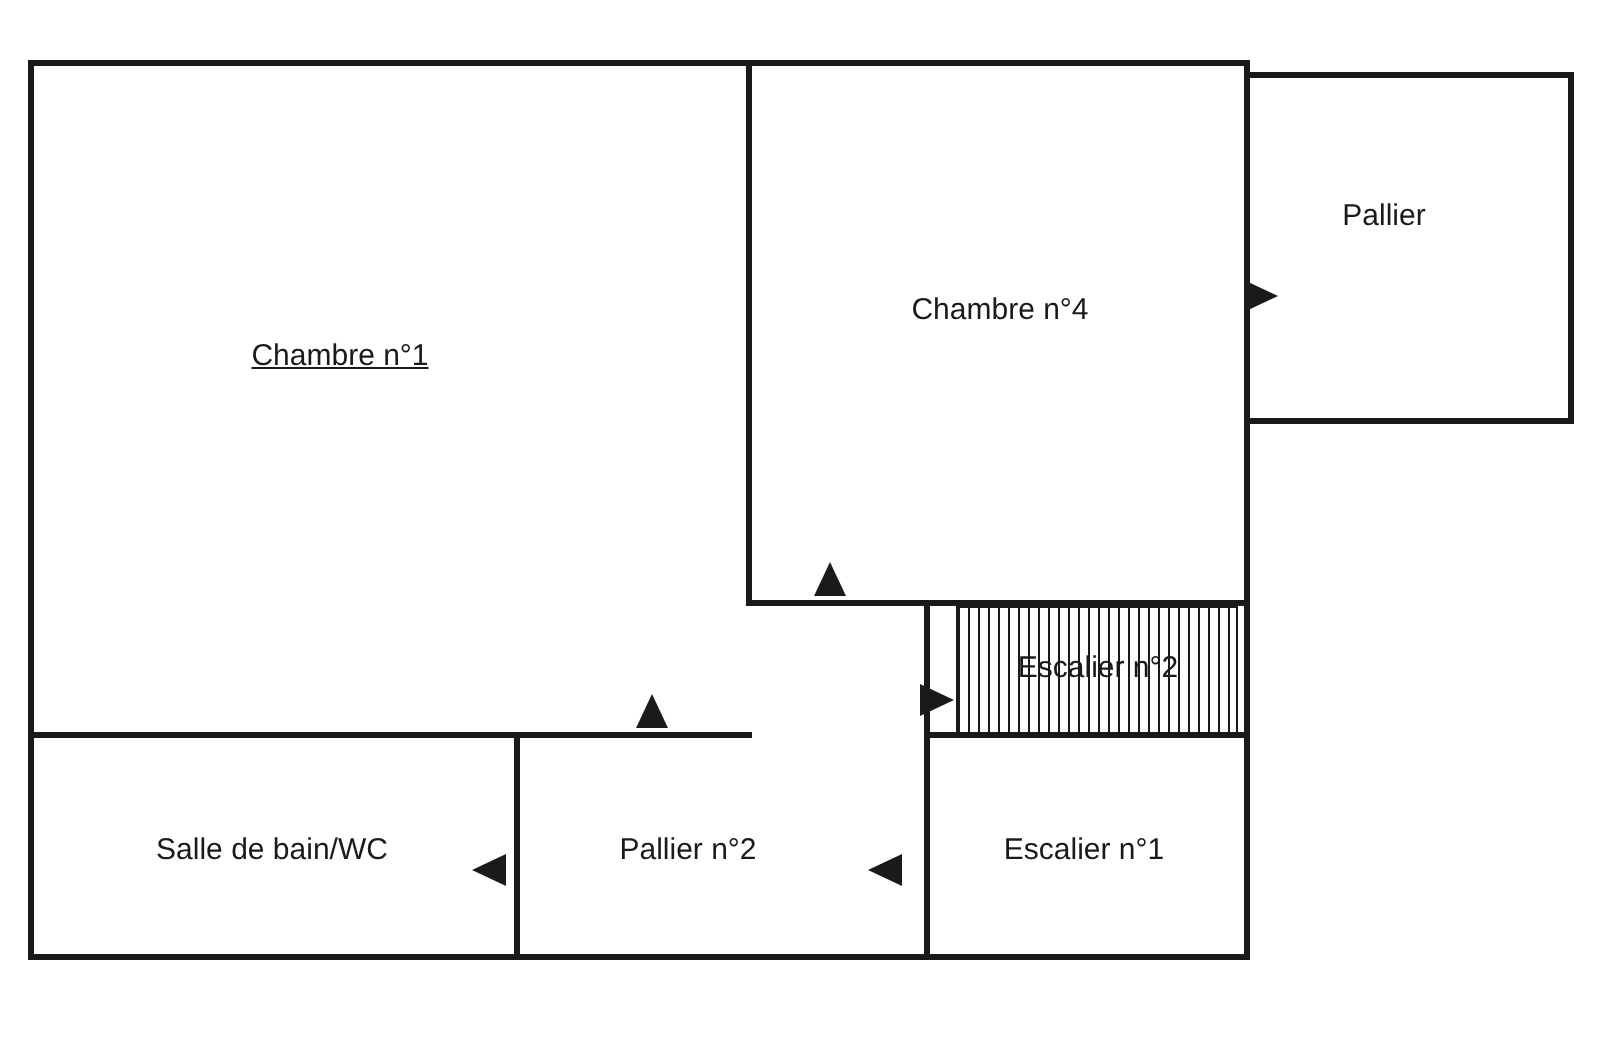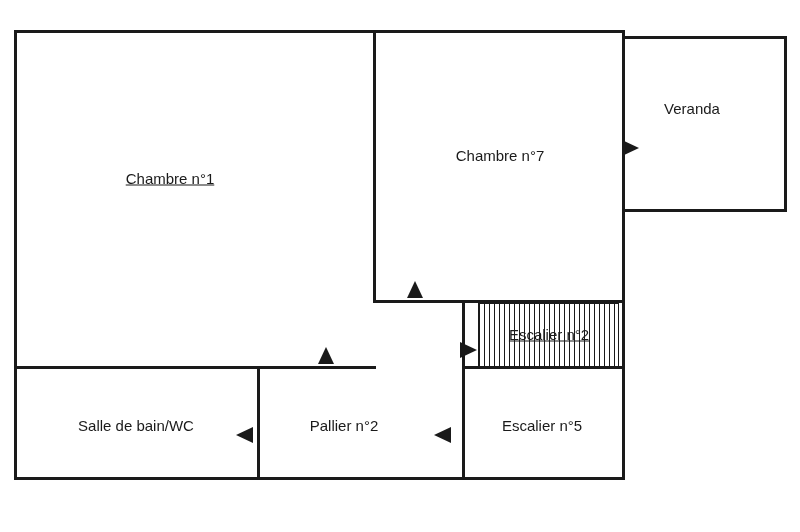--- a/index.html
+++ b/index.html
@@ -86,31 +86,31 @@
   <div class="wall" style="left:257px; top:366px; width:3px; height:114px;"></div>
 
   <div class="wall" style="left:462px; top:300px; width:3px; height:180px;"></div>
 
   <div class="wall" style="left:462px; top:366px; width:163px; height:3px;"></div>
 
   <div class="hatch" style="left:478px; top:303px; width:141px; height:64px;"></div>
 
   <div class="room-label" style="left:170px; top:178px;text-decoration:underline;">Chambre n°1</div>
 
-  <div class="room-label" style="left:500px; top:155px;">Chambre n°7</div>
+  <div class="room-label" style="left:500px; top:155px;">Chambre n°4</div>
 
-  <div class="room-label" style="left:692px; top:108px;">Veranda</div>
+  <div class="room-label" style="left:692px; top:108px;">Pallier</div>
 
-  <div class="room-label" style="left:549px; top:334px;text-decoration:underline;">Escalier n°2</div>
+  <div class="room-label" style="left:549px; top:334px;">Escalier n°2</div>
 
   <div class="room-label" style="left:136px; top:425px;">Salle de bain/WC</div>
 
   <div class="room-label" style="left:344px; top:425px;">Pallier n°2</div>
 
-  <div class="room-label" style="left:542px; top:425px;">Escalier n°5</div>
+  <div class="room-label" style="left:542px; top:425px;">Escalier n°1</div>
 
   <div class="arrow arrow-right" style="left:622px; top:140px;"></div>
 
   <div class="arrow arrow-up" style="left:407px; top:281px;"></div>
 
   <div class="arrow arrow-up" style="left:318px; top:347px;"></div>
 
   <div class="arrow arrow-right" style="left:460px; top:342px;"></div>
 
   <div class="arrow arrow-left" style="left:236px; top:427px;"></div>

